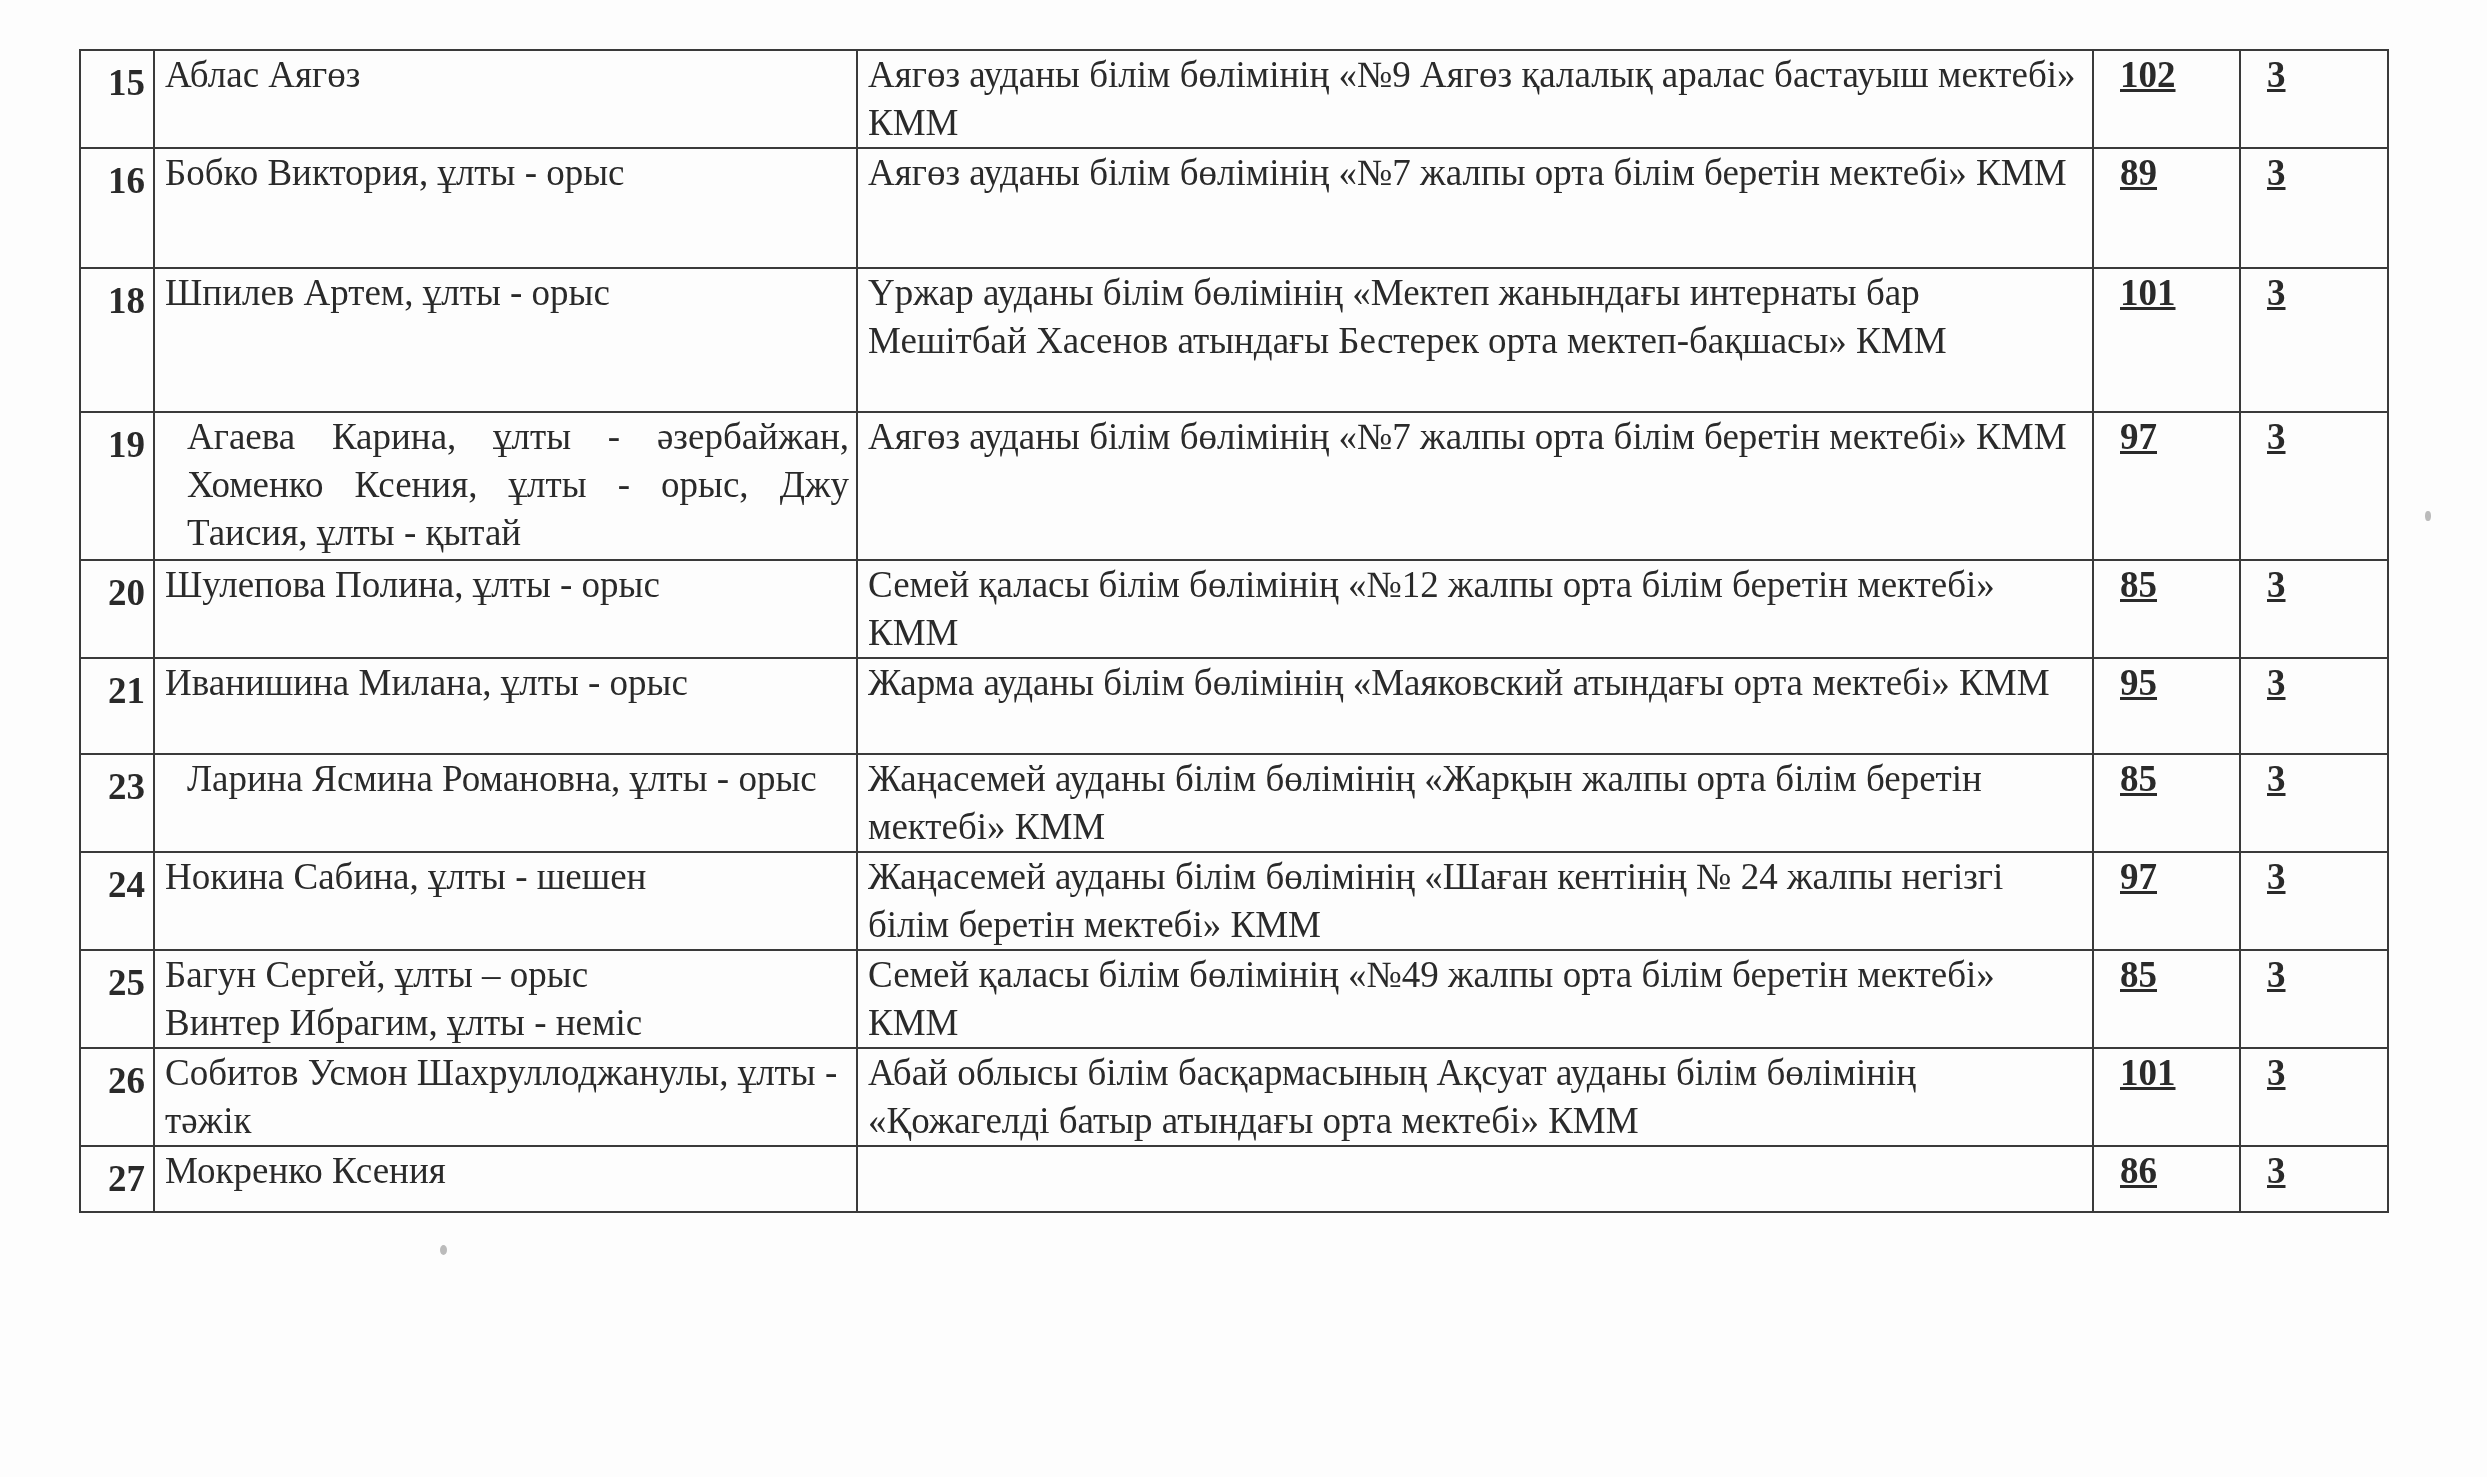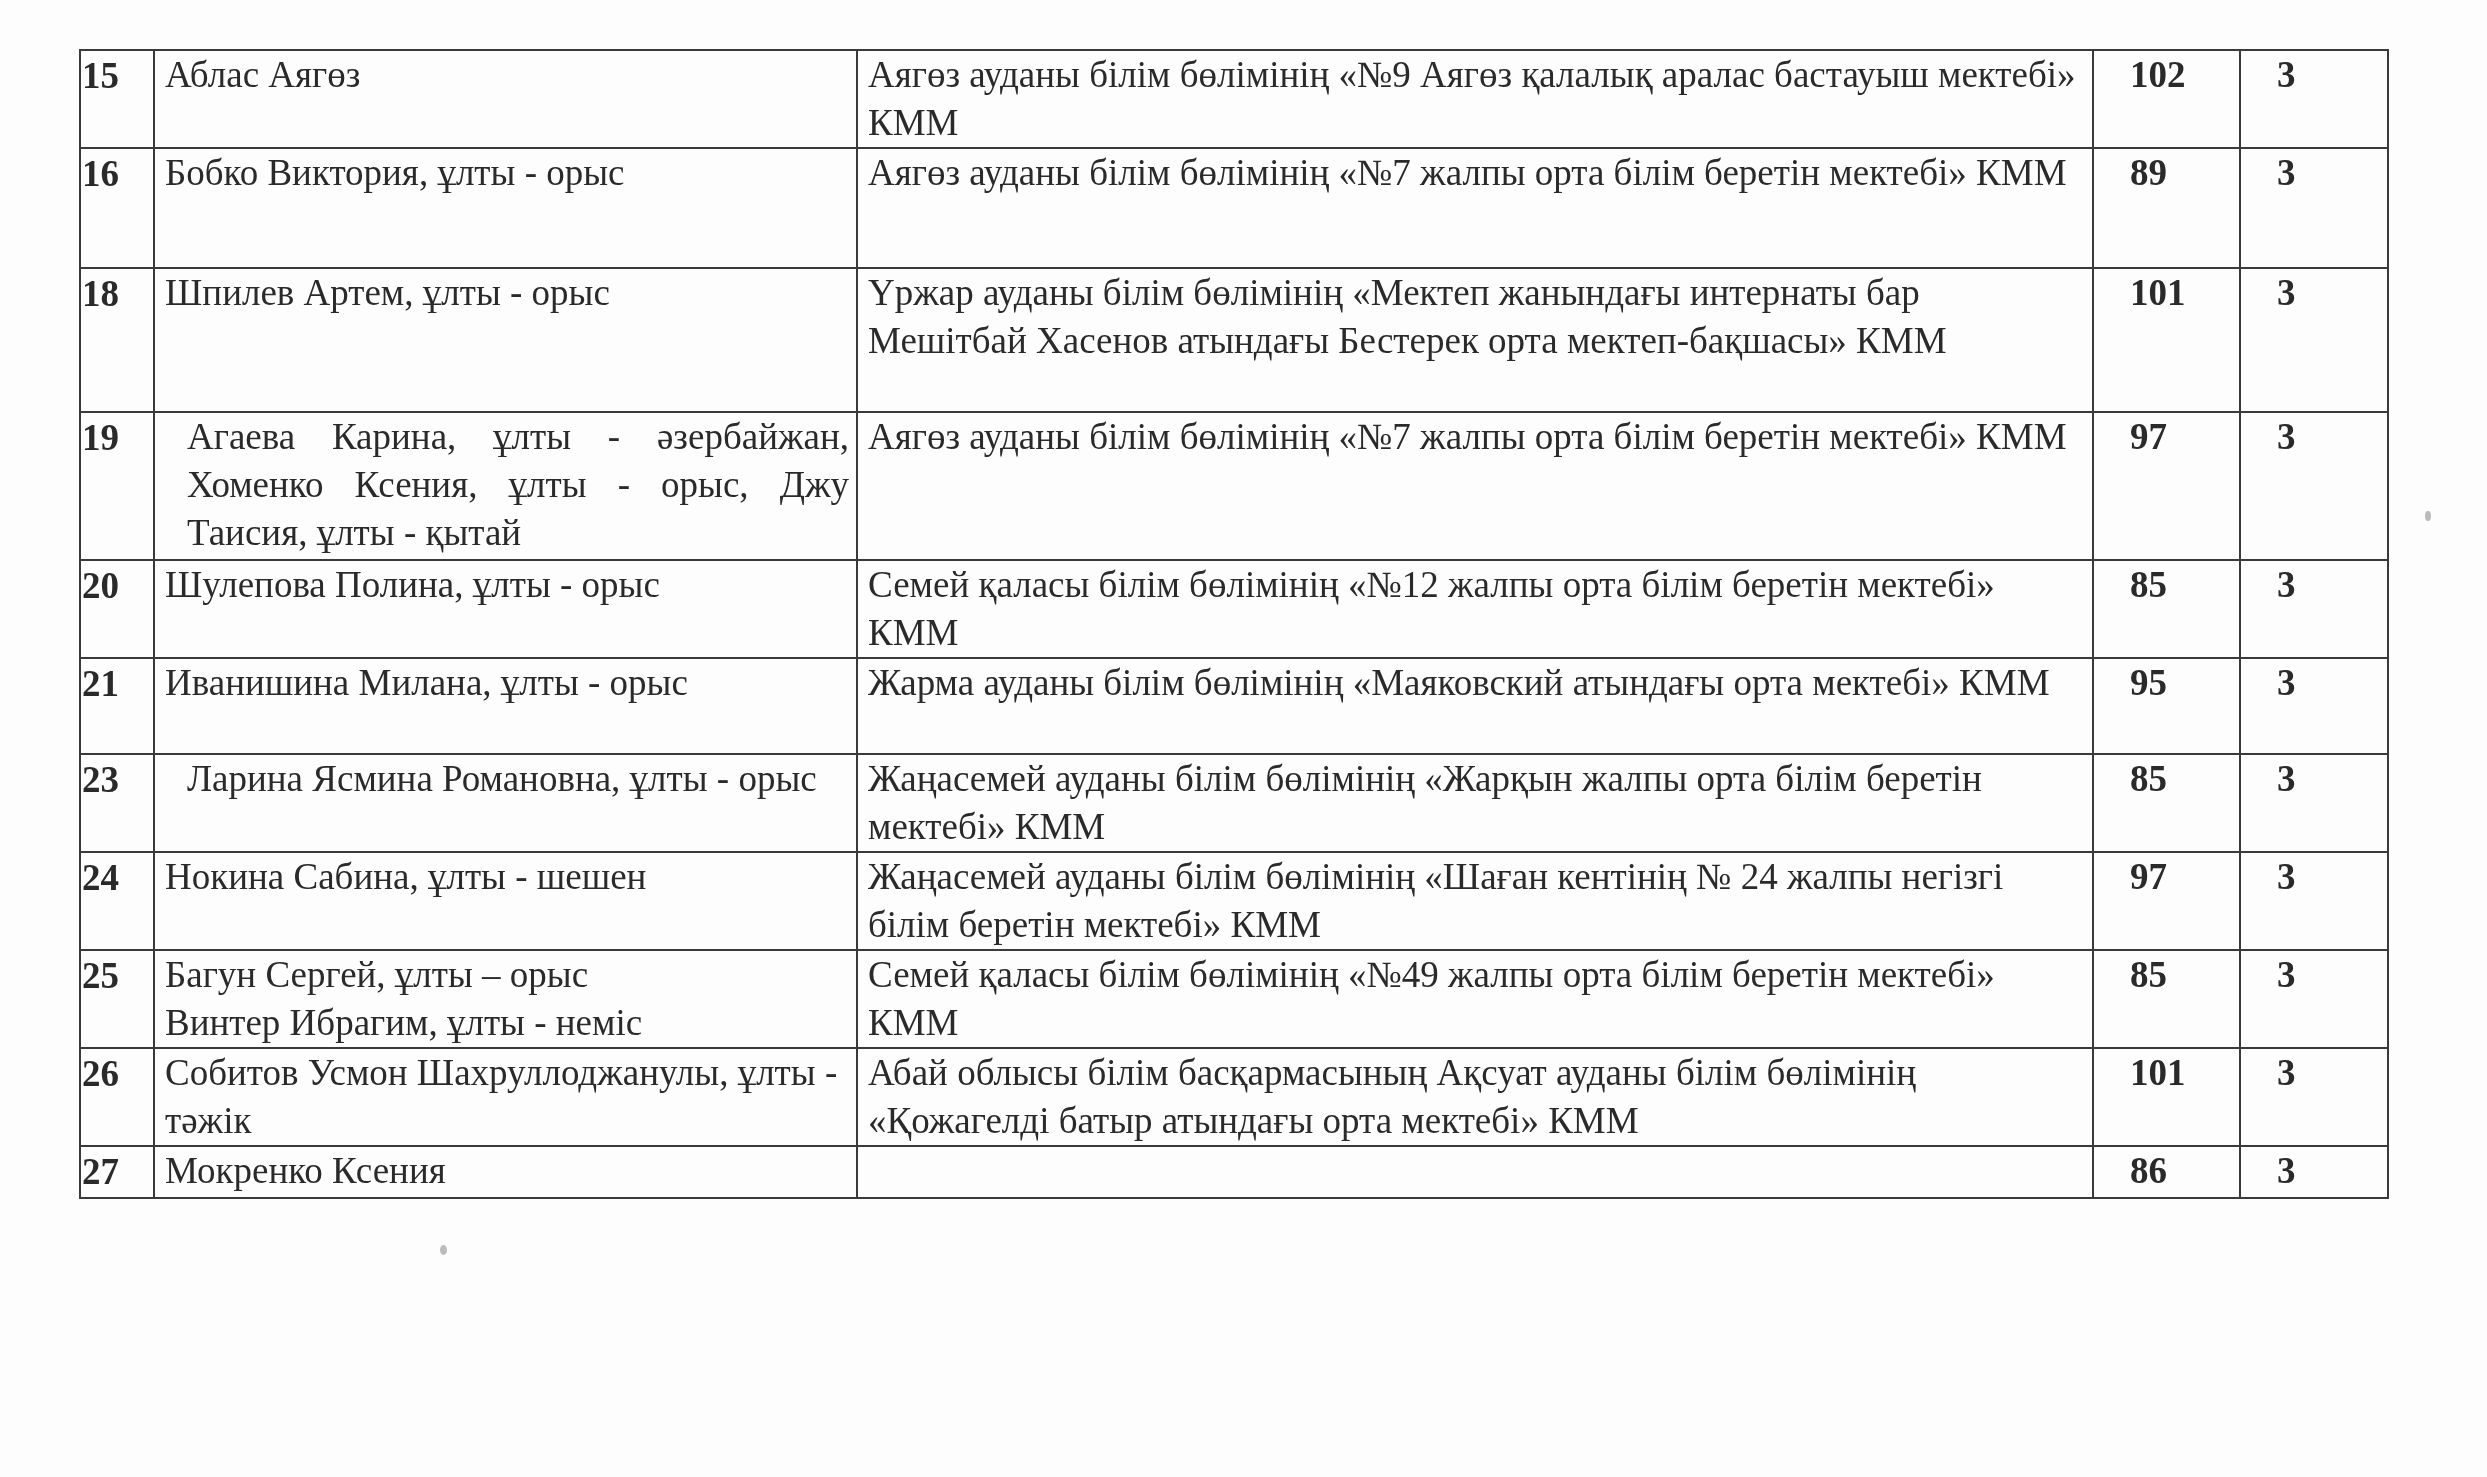--- a/index.html
+++ b/index.html
@@ -1,21 +1,21 @@
 <!DOCTYPE html>
 <html style="font-size:11.3px"><head>
 <meta charset="utf-8">
 <style>
   html, body { margin:0; padding:0; }
   body { width:2487px; height:1478px; background:#fdfdfd; position:relative; overflow:hidden;
          font-family:"Liberation Serif","DejaVu Serif",serif; color:#2a2a2a; }
   table { position:absolute; left:79px; top:49px; border-collapse:collapse; table-layout:fixed; width:2307px; }
   td { border:2.1px solid #3a3a3a; vertical-align:top; font-size:37px; line-height:48px; padding:0 7px 0 10px; }
-  td.num { font-weight:bold; text-align:left; padding:1px; }
-  td.score, td.place { font-weight:bold; padding-left:36px; }
+  td.num { font-weight:bold; text-align:right; padding:8px; }
+  td.score, td.place { font-weight:bold; padding-left:26px;text-decoration:underline; }
   td.name.just, td.org.just { text-align:justify;padding-left:32px; }
   .spk { position:absolute; background:#bbb; border-radius:50%; }
 </style>
 </head>
 <body>
 
 <table>
   <colgroup>
     <col style="width:74px">
       <col style="width:703px">

